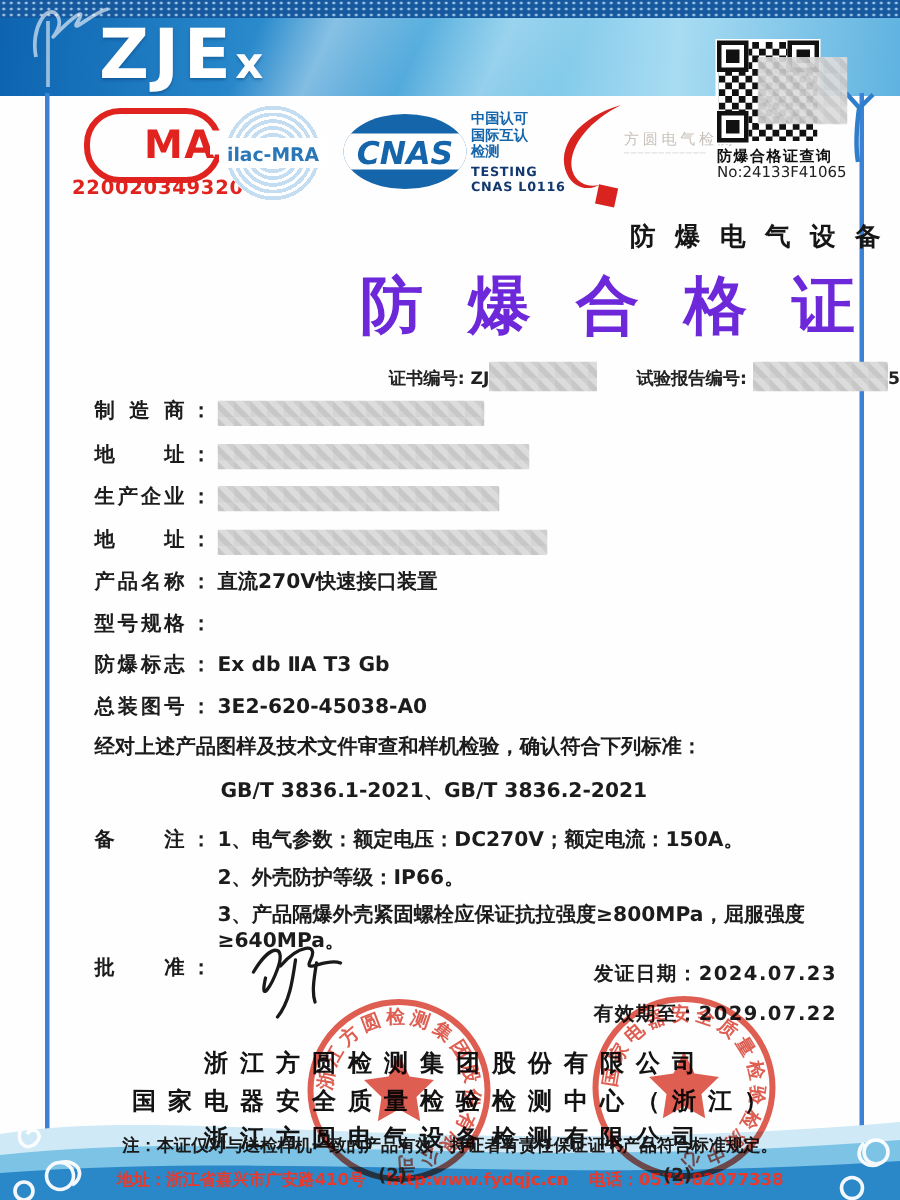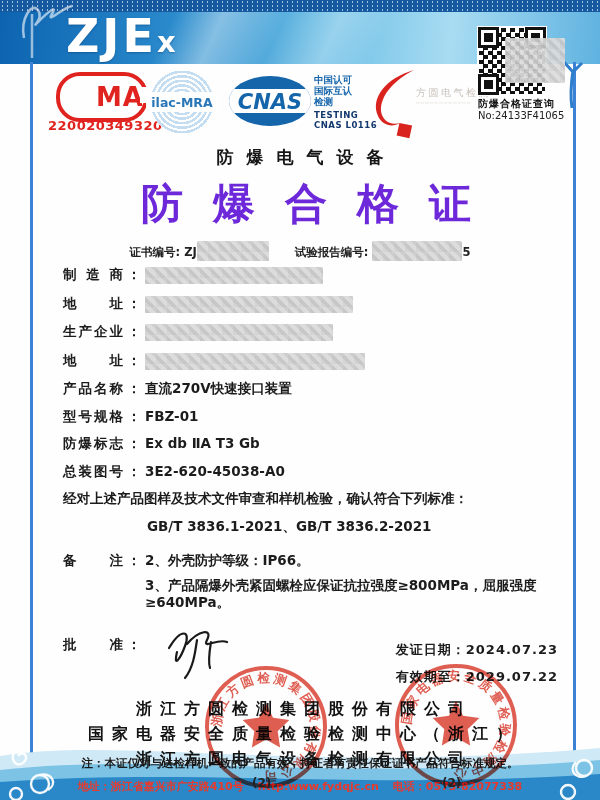--- a/index.html
+++ b/index.html
@@ -46,21 +46,21 @@
   .f-tl{left:-1px;top:-1px;} .f-tr{right:-1px;top:-1px;} .f-bl{left:-1px;bottom:-1px;}
   .qr-cap{position:absolute;left:478px;top:97px;font-size:10px;font-weight:700;color:#111;letter-spacing:1px;}
   .qr-num{position:absolute;left:478px;top:110px;font-size:10px;color:#222;}
   
   .redact{display:inline-block;background-image:linear-gradient(45deg,#d4d4d4 25%,#c7c7c7 25% 50%,#dcdcdc 50% 75%,#cecece 75%);
           background-size:11px 11px;border-radius:1px;}
   .redact.inline{height:20px;vertical-align:-5px;}
   .redact.block{display:block;height:17px;margin-top:1px;}
   .qr-blur{position:absolute;left:505px;top:38px;width:60px;height:45px;z-index:4;opacity:.92;}
   
-  .titleblk{position:absolute;top:146px;left:0;right:0;text-align:center;z-index:2;}
+  .titleblk{position:absolute;top:146px;left:0;right:0;text-align:right;z-index:2;}
   .cat{font-size:17px;font-weight:700;letter-spacing:13px;padding-left:13px;color:#161616;}
   .main{margin-top:7px;font-size:42px;font-weight:700;letter-spacing:30px;padding-left:42px;color:#6d28d9;}
   .certline{margin-top:9px;font-size:11.5px;font-weight:700;color:#222;}
   .certline .gap{display:inline-block;width:26px;}
   
   .fields{position:absolute;left:63px;top:266px;right:34px;z-index:2;}
   .frow{display:flex;align-items:flex-start;margin-bottom:10.5px;font-size:13.5px;font-weight:600;line-height:17px;}
   .flabel{width:60px;text-align:justify;text-align-last:justify;flex:none;}
   .colon{width:22px;text-align:center;flex:none;}
   .fval{flex:1;}
@@ -193,40 +193,40 @@
         </span>
     </div>
     <div class="frow">
       <span class="flabel">产品名称</span>
         <span class="colon">：</span>
       <span class="fval">直流270V快速接口装置</span>
     </div>
     <div class="frow">
       <span class="flabel">型号规格</span>
         <span class="colon">：</span>
-      <span class="fval">FBZ-01</span>
     </div>
     <div class="frow">
       <span class="flabel">防爆标志</span>
         <span class="colon">：</span>
       <span class="fval">Ex db ⅡA T3 Gb</span>
     </div>
     <div class="frow">
       <span class="flabel">总装图号</span>
         <span class="colon">：</span>
       <span class="fval">3E2-620-45038-A0</span>
     </div>
 
     <div class="statement">经对上述产品图样及技术文件审查和样机检验，确认符合下列标准：</div>
     <div class="standards">GB/T 3836.1-2021、GB/T 3836.2-2021</div>
 
     <div class="frow">
       <span class="flabel">备 注</span>
         <span class="colon">：</span>
       <span class="fval remark-lines">
+        <div>1、电气参数：额定电压：DC270V；额定电流：150A。</div>
         <div>2、外壳防护等级：IP66。</div>
         <div>3、产品隔爆外壳紧固螺栓应保证抗拉强度≥800MPa，屈服强度≥640MPa。</div>
       </span>
     </div>
   </div>
 
   <div class="approval">
     <div class="app-left">
       <span class="flabel">批 准</span>
         <span class="colon">：</span>

